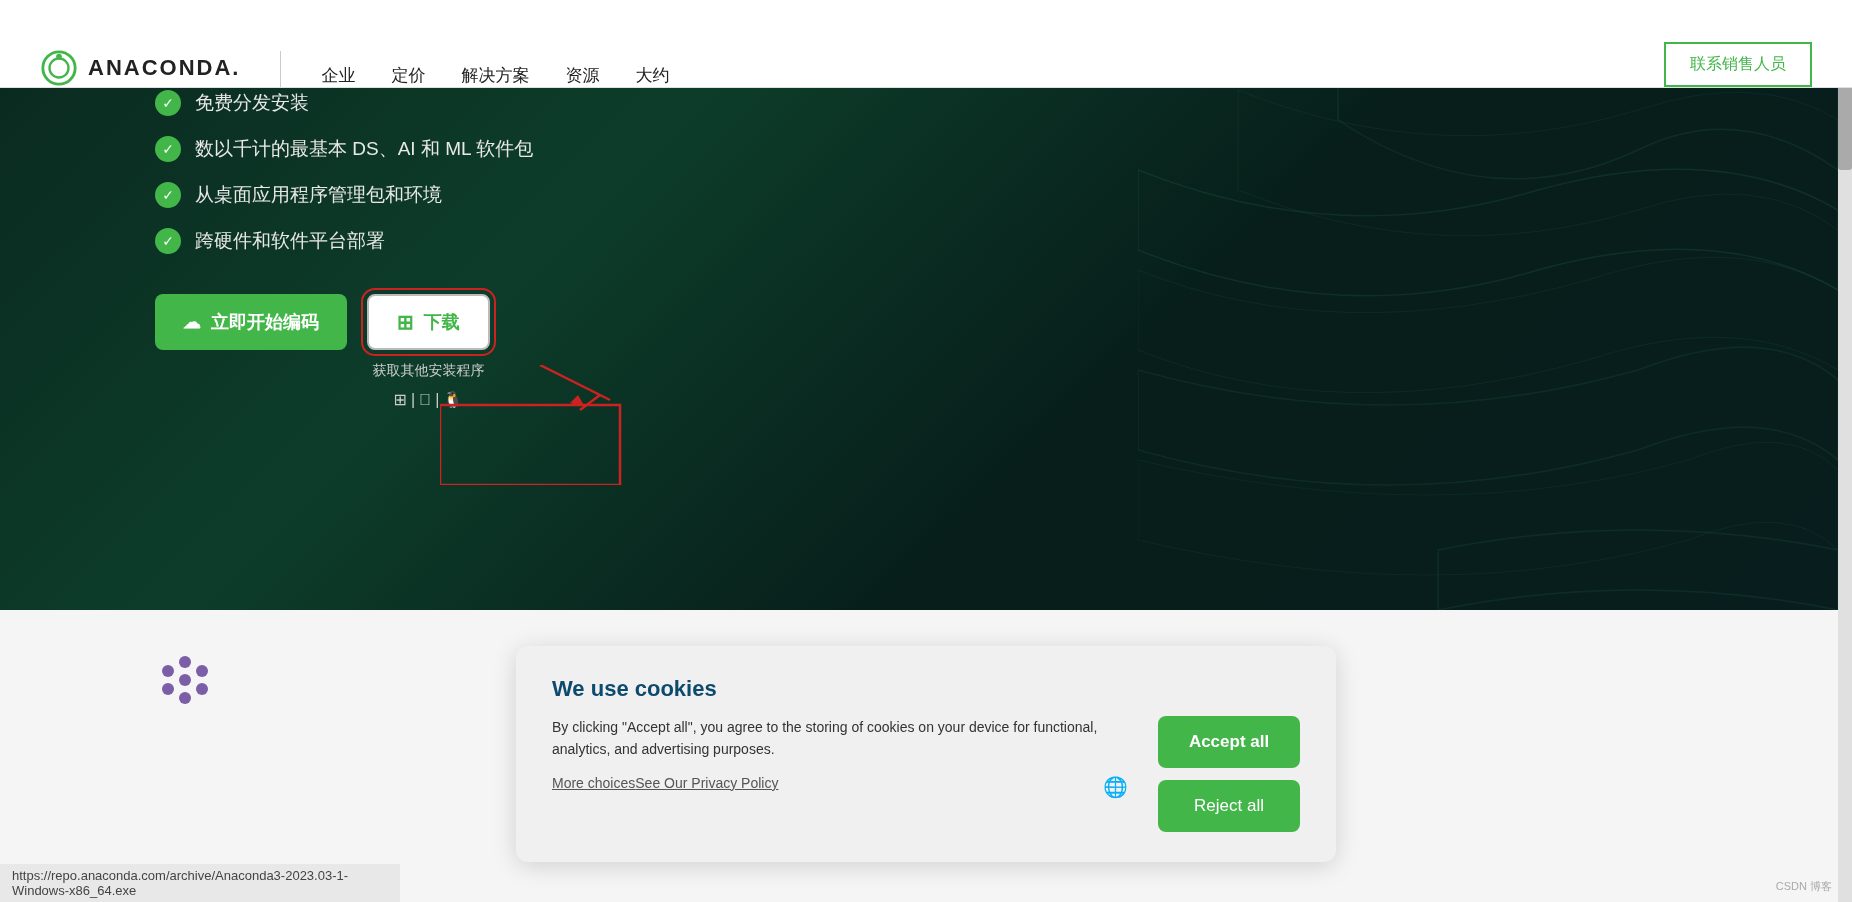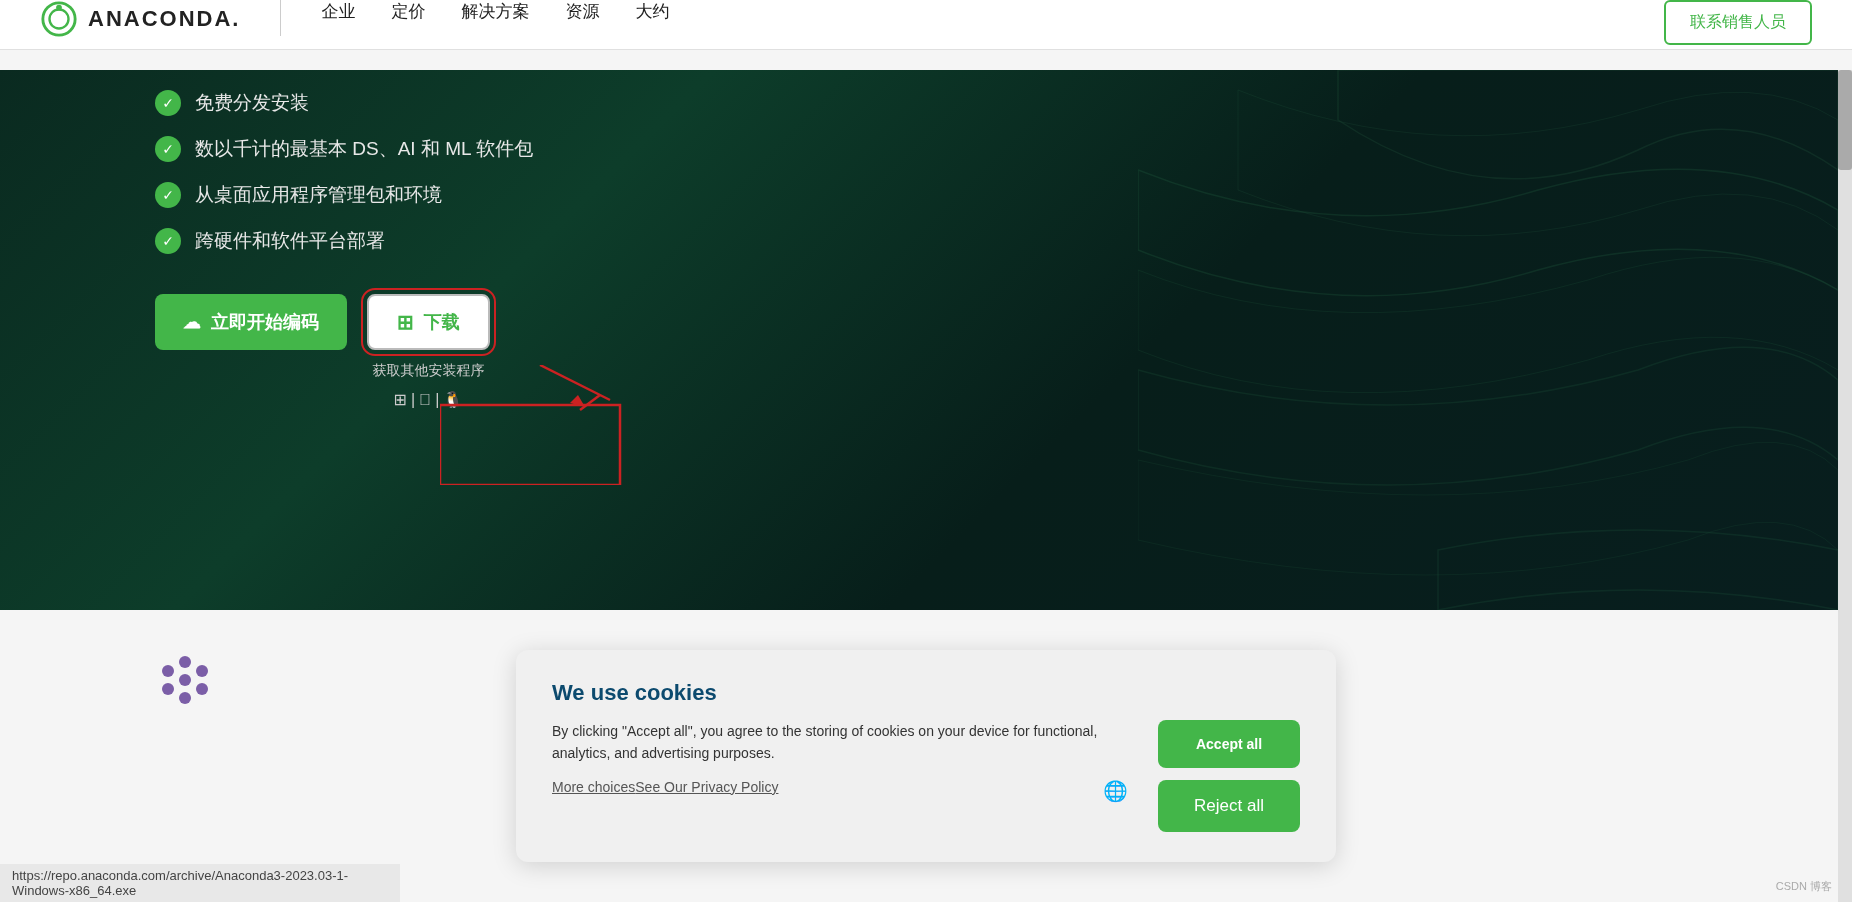--- a/index.html
+++ b/index.html
@@ -2,24 +2,24 @@
 <html><head>
   <meta charset="utf-8">
   <style>
     * { margin: 0; padding: 0; box-sizing: border-box; }
     body { font-family: -apple-system, BlinkMacSystemFont, 'Segoe UI', sans-serif; width: 1852px; height: 902px; overflow: hidden; background: #f5f5f5; }
 
     
     .navbar {
       position: absolute;
       top: 0; left: 0; right: 0;
-      height: 50px;
+      height: 88px;
       background: #fff;
       display: flex;
-      align-items: flex-start;
+      align-items: flex-end;
       padding: 0 40px;
       border-bottom: 1px solid #e0e0e0;
       z-index: 100;
     }
     .navbar-logo {
       display: flex;
       align-items: center;
       gap: 10px;
       margin-right: 40px;
     }
@@ -48,21 +48,21 @@
       font-size: 17px;
       color: #222;
       cursor: pointer;
       font-weight: 400;
     }
     .navbar-cta {
       border: 2px solid #43b649;
       color: #43b649;
       background: transparent;
       padding: 10px 24px;
-      border-radius: 6px;
+      border-radius: 0;
       font-size: 16px;
       cursor: pointer;
       font-weight: 500;
     }
 
     
     .scrollbar {
       position: absolute;
       right: 0;
       top: 70px;
@@ -295,21 +295,21 @@
       flex-direction: column;
       gap: 12px;
       flex-shrink: 0;
     }
     .btn-accept {
       background: #43b649;
       color: #fff;
       border: none;
       padding: 16px 16px;
       border-radius: 8px;
-      font-size: 14px;
+      font-size: 17px;
       font-weight: 700;
       cursor: pointer;
       white-space: nowrap;
     }
     .btn-reject {
       background: #43b649;
       color: #fff;
       border: none;
       padding: 16px 36px;
       border-radius: 8px;

